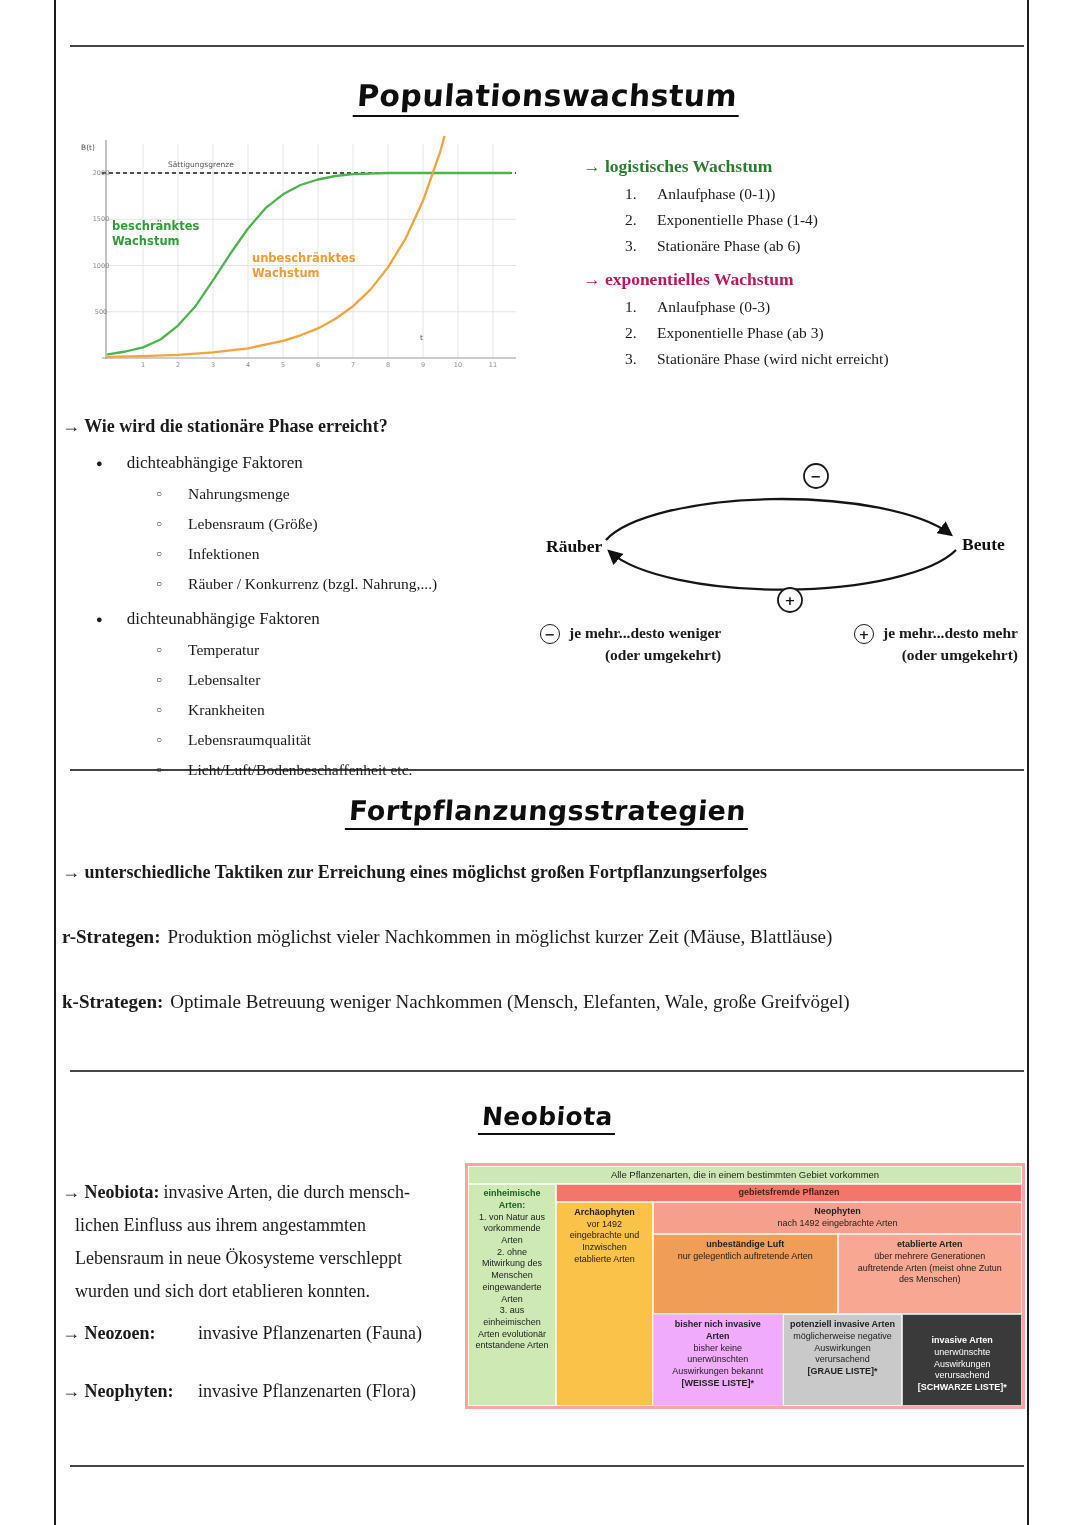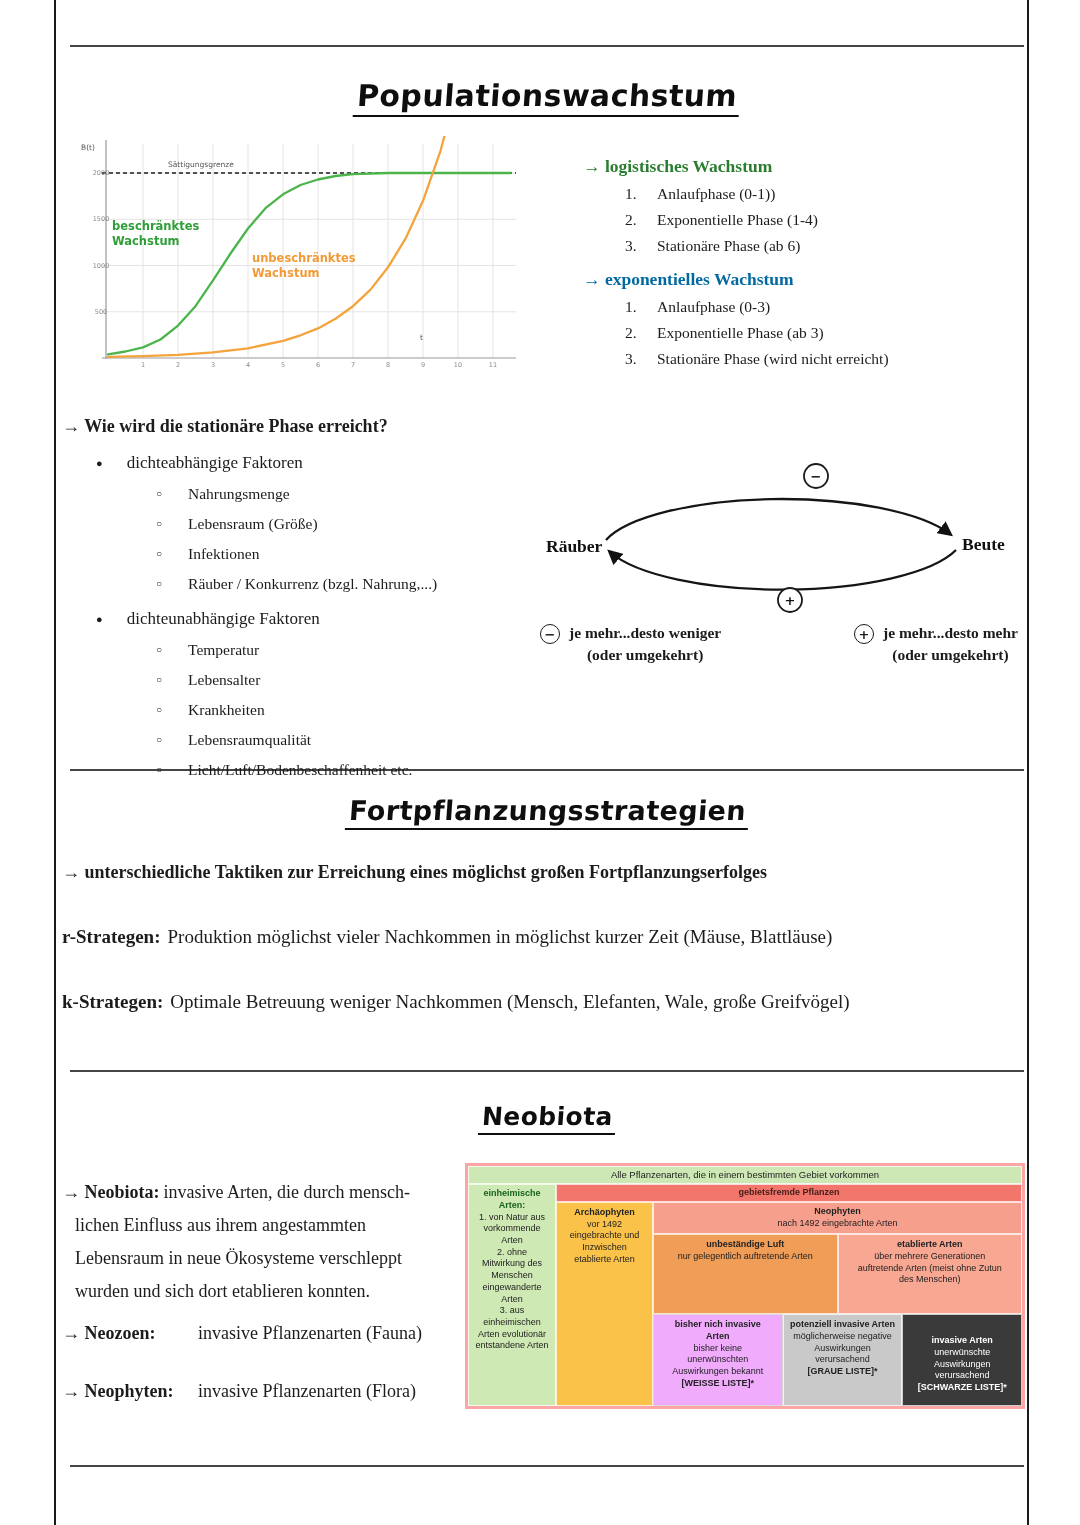--- a/index.html
+++ b/index.html
@@ -26,21 +26,21 @@
   .tick{font-size:6.5px;fill:#8a8a8a;font-family:"DejaVu Sans",sans-serif;text-anchor:middle}
   .chart-svg text.small{font-size:7.5px;fill:#555;font-family:"DejaVu Sans",sans-serif}
   .glab{font-size:11.5px;font-weight:700;font-family:"DejaVu Sans",sans-serif}
   .glab.green{fill:#2f9e37}
   .glab.orange{fill:#f09b38}
 
   
   .growth-right{position:absolute;left:583px;top:156px;width:440px}
   .g-head{font-size:17.5px;font-weight:700}
   .g-head.green{color:#2a7d2e}
-  .g-head.orange{color:#0369a1}
+  .g-head.orange{color:#be185d}
   .g-head.mt{margin-top:14px}
   .numrow{display:flex;margin:8px 0 0 42px;font-size:15.5px}
   .numrow .num{width:32px}
 
   
   .qblock{position:absolute;left:62px;top:416px;width:480px}
   .question{font-size:18px;font-weight:700}
   .b1{display:flex;margin:16px 0 0 34px;font-size:17px}
   .b2{display:flex;margin:12px 0 0 94px;font-size:15.5px}
   .marker1::before{content:"\25CF"}
@@ -51,21 +51,21 @@
   
   .cycle-svg{position:absolute;left:538px;top:452px;width:480px;height:168px}
   .arc{fill:none;stroke:#151515;stroke-width:2.3}
   .signc{fill:#fff;stroke:#1a1a1a;stroke-width:1.8}
   .sign-t{font-family:"DejaVu Sans",sans-serif;font-weight:700;font-size:13px;fill:#111}
   .mid{text-anchor:middle}
   .cycle-svg text.big{font-family:"Liberation Serif","DejaVu Serif",serif;font-weight:700;font-size:17.5px;fill:#111}
   .legend{position:absolute;left:540px;top:622px;width:478px;display:flex;justify-content:space-between}
   .leg{display:flex;gap:9px}
   .sign{width:20px;height:20px;border:1.8px solid #1a1a1a;border-radius:50%;display:flex;align-items:center;justify-content:center;font-family:"DejaVu Sans",sans-serif;font-weight:700;font-size:13px;flex:0 0 auto;margin-top:2px}
-  .leg .lines{display:flex;flex-direction:column;align-items:center;font-weight:700;font-size:15.5px;line-height:1.45}
+  .leg .lines{display:flex;flex-direction:column;align-items:flex-end;font-weight:700;font-size:15.5px;line-height:1.45}
 
   
   .intro{position:absolute;left:62px;top:862px;width:940px;font-size:18px;font-weight:700}
   .strat{position:absolute;left:62px;width:950px;font-size:19px}
   .strat .lbl{font-weight:700;margin-right:7px}
   #r-line{top:926px}
   #k-line{top:991px}
 
   
   .nb{position:absolute;left:62px;top:1176px;width:404px;font-size:18px;line-height:33px}

